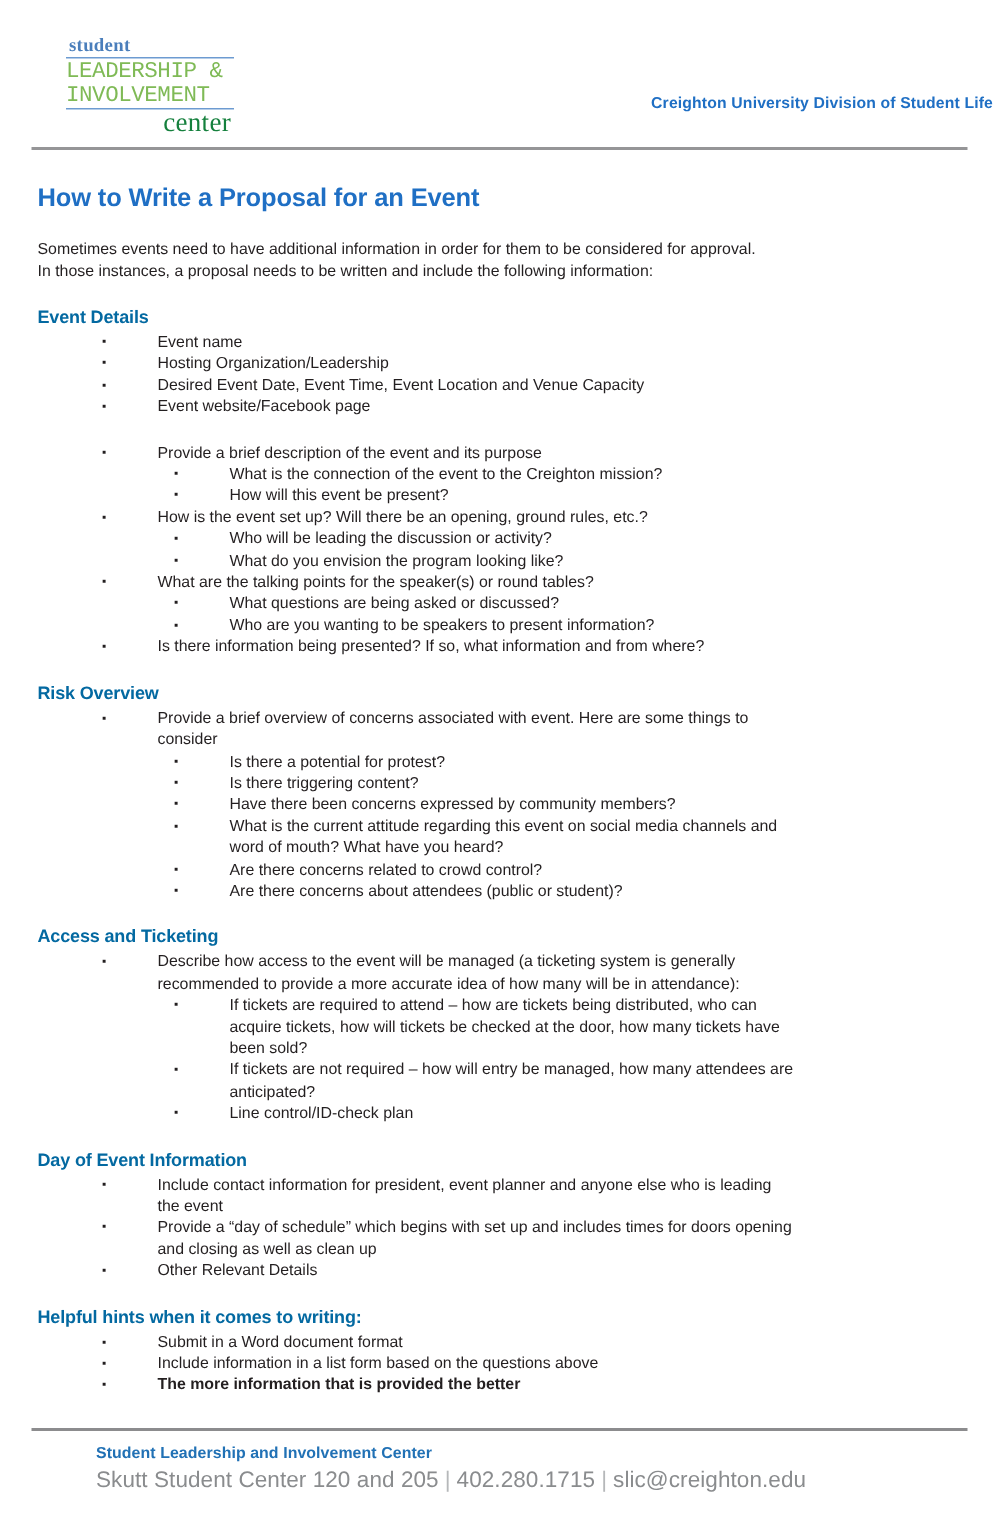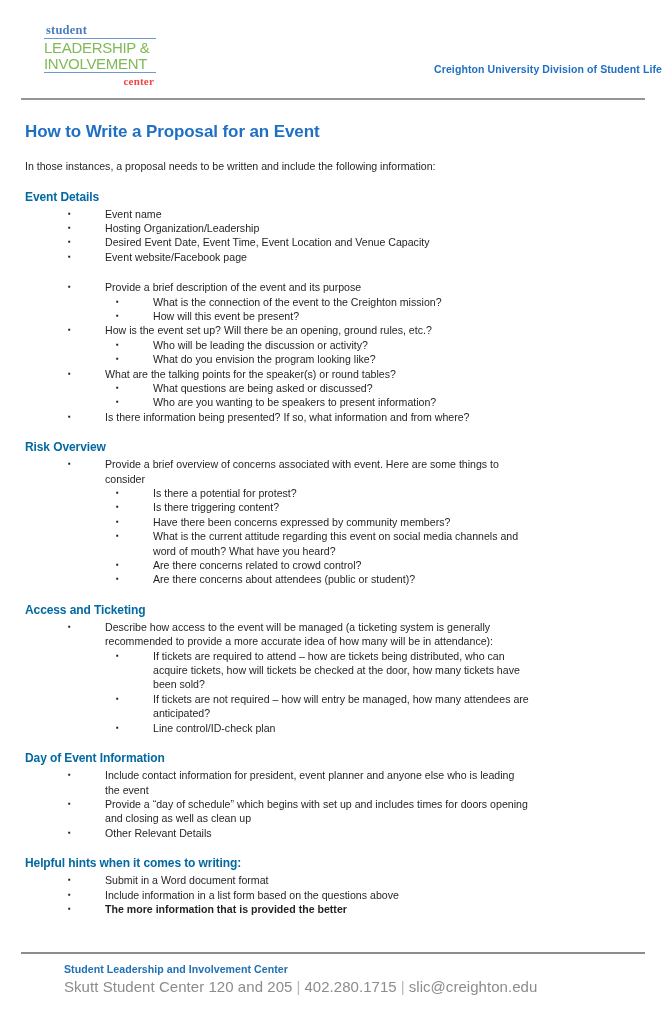--- a/index.html
+++ b/index.html
@@ -44,33 +44,33 @@
     text-align: left;
     line-height: 13px;
     padding-left: 2px;
   }
   .logo-rule {
     height: 1px;
     background: #6d9bd1;
     margin: 1px 0 1px 0;
   }
   .logo-green {
-    font-family: Liberation Sans, sans-serif;
+    font-family: Liberation Mono, monospace;
     font-size: 15px;
     font-weight: 400;
     color: #7fba56;
     line-height: 15.5px;
     letter-spacing: -0.3px;
     white-space: nowrap;
   }
   .logo-line-center {
     font-family: "Liberation Serif", serif;
-    font-size: 11px;
-    font-weight: 700;
-    color: #ef4444;
+    font-size: 18px;
+    font-weight: 400;
+    color: #15803d;
     letter-spacing: .2px;
     text-align: right;
     line-height: 14px;
     padding-right: 2px;
   }
   .header-right {
     position: absolute;
     right: 4px;
     top: 63px;
     font-size: 10.5px;
@@ -195,20 +195,21 @@
       <div class="logo-rule"></div>
       <div class="logo-line-center">center</div>
     </div>
     <div class="header-right">Creighton University Division of Student Life</div>
   </div>
   <div class="rule-top"></div>
 
   <div class="content">
     <div class="doc-title">How to Write a Proposal for an Event</div>
     <div class="intro">
+      <div>Sometimes events need to have additional information in order for them to be considered for approval.</div>
       <div>In those instances, a proposal needs to be written and include the following information:</div>
     </div>
     <div id="sections-root">
         <div class="section">
           <div class="section-head">Event Details</div>
           <ul class="lvl1">
             <li class="item">
               <span class="bullet">▪</span>
               <span class="txt">Event name</span>
             </li>

